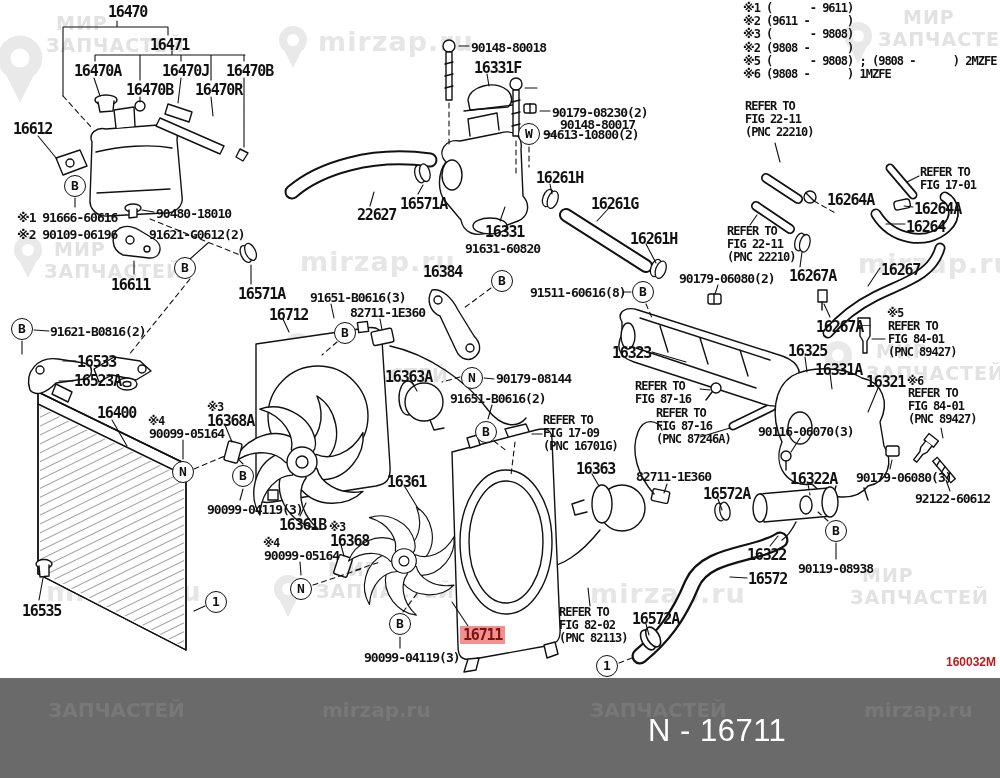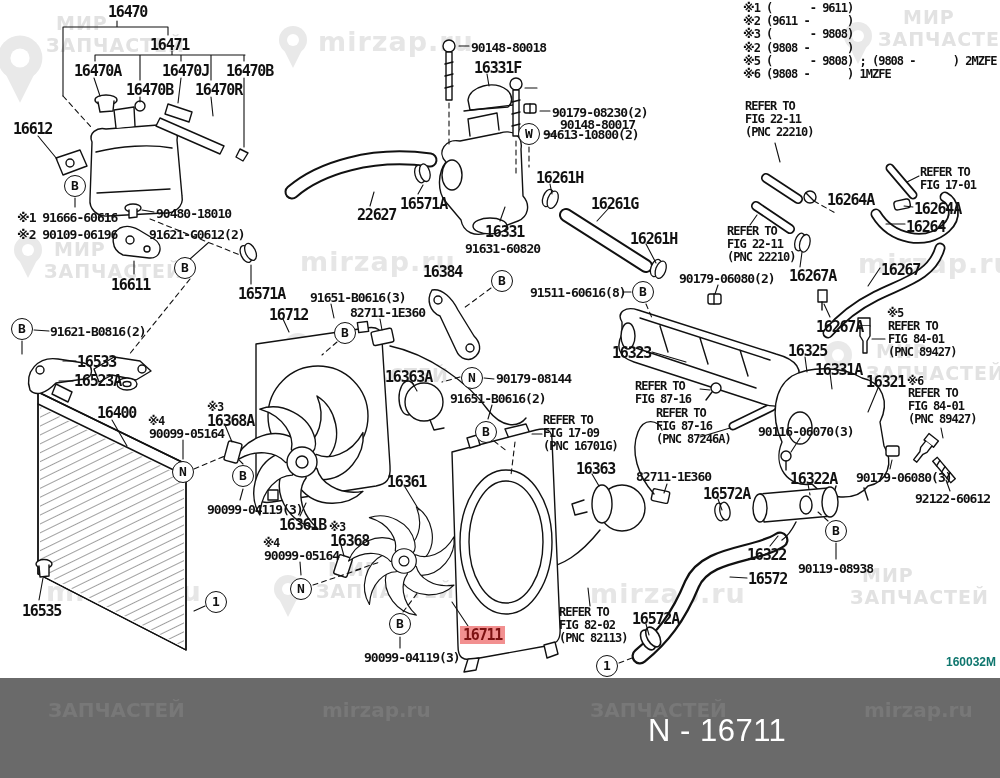--- a/index.html
+++ b/index.html
@@ -15,21 +15,21 @@
   .lbl.sm{font-size:11.5px;letter-spacing:-1px;}
   .lbl.hl{background:#f29090;color:#7d1212;padding:0 3px;}
   .ref{position:absolute;font-weight:bold;font-size:12px;line-height:13px;
        letter-spacing:-1px;color:#111;white-space:pre;z-index:3;}
   .notes{position:absolute;font-weight:bold;font-size:12px;line-height:13.2px;
        letter-spacing:-1px;color:#111;white-space:pre;z-index:3;}
   .co{position:absolute;width:22px;height:22px;border:1.6px solid #111;border-radius:50%;
       background:#fff;font-weight:bold;font-size:13px;line-height:19px;text-align:center;
       color:#111;box-sizing:border-box;z-index:3;}
   .code{position:absolute;left:946px;top:655px;font-family:"Liberation Sans",sans-serif;
-      font-weight:bold;font-size:12px;color:#0f766e;z-index:3;}
+      font-weight:bold;font-size:12px;color:#b91c1c;z-index:3;}
   .footer{position:absolute;left:0;top:678px;width:1000px;height:100px;background:#6a6a6a;z-index:4;}
   .fwm{position:absolute;top:698px;color:#787878;font-weight:bold;font-size:20px;
       font-family:"DejaVu Sans",sans-serif;white-space:pre;z-index:4;}
 </style>
 </head>
 <body>
 
 <div class="stage" id="stage">
 
 <svg class="art" width="1000" height="678" viewBox="0 0 1000 678">

